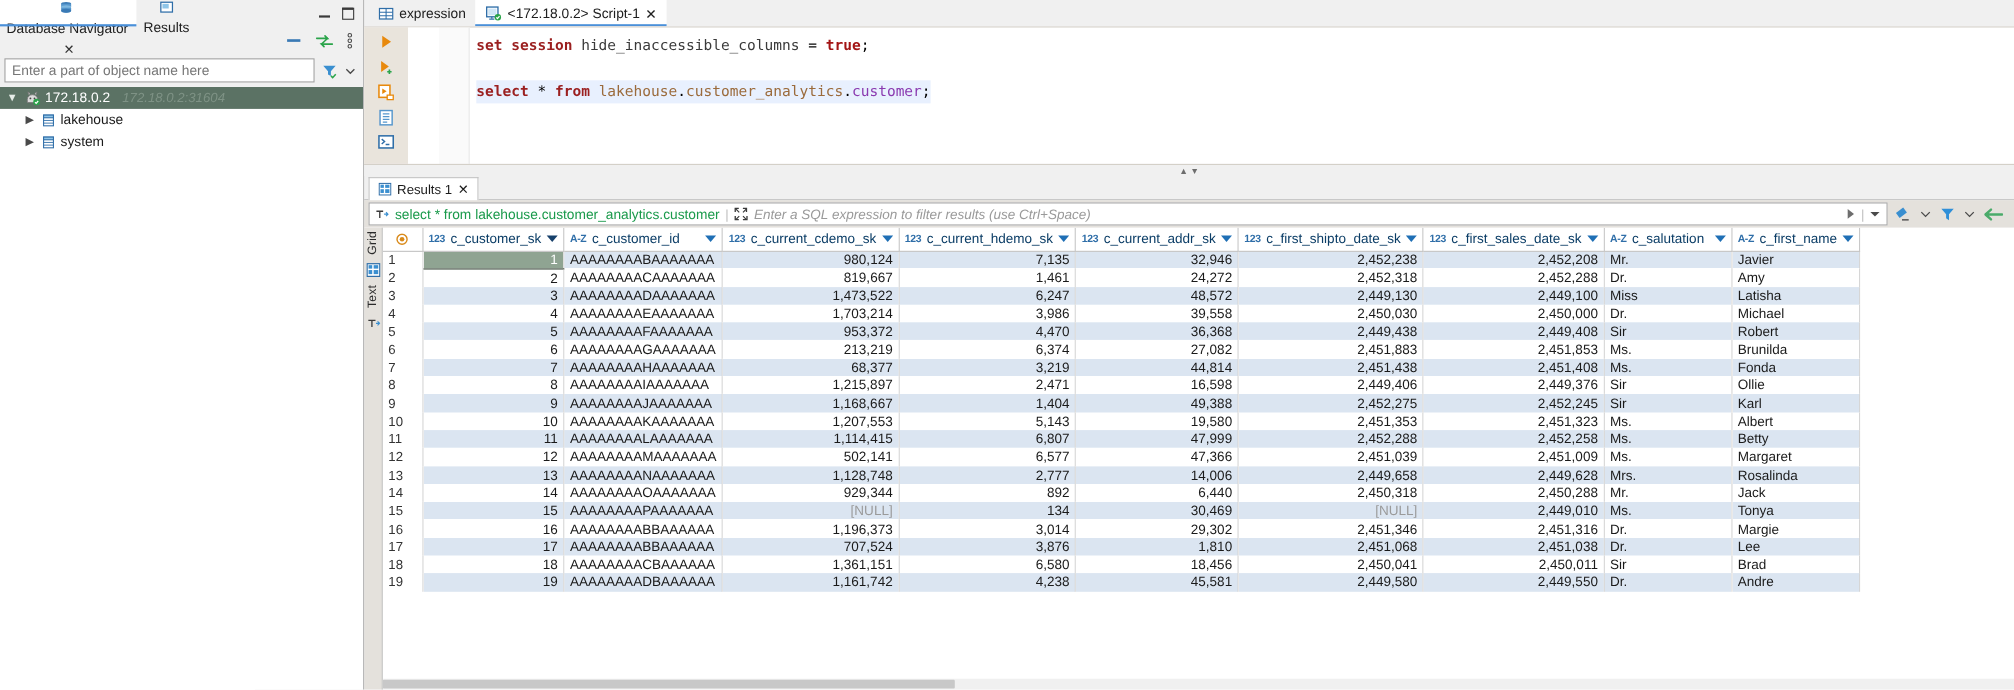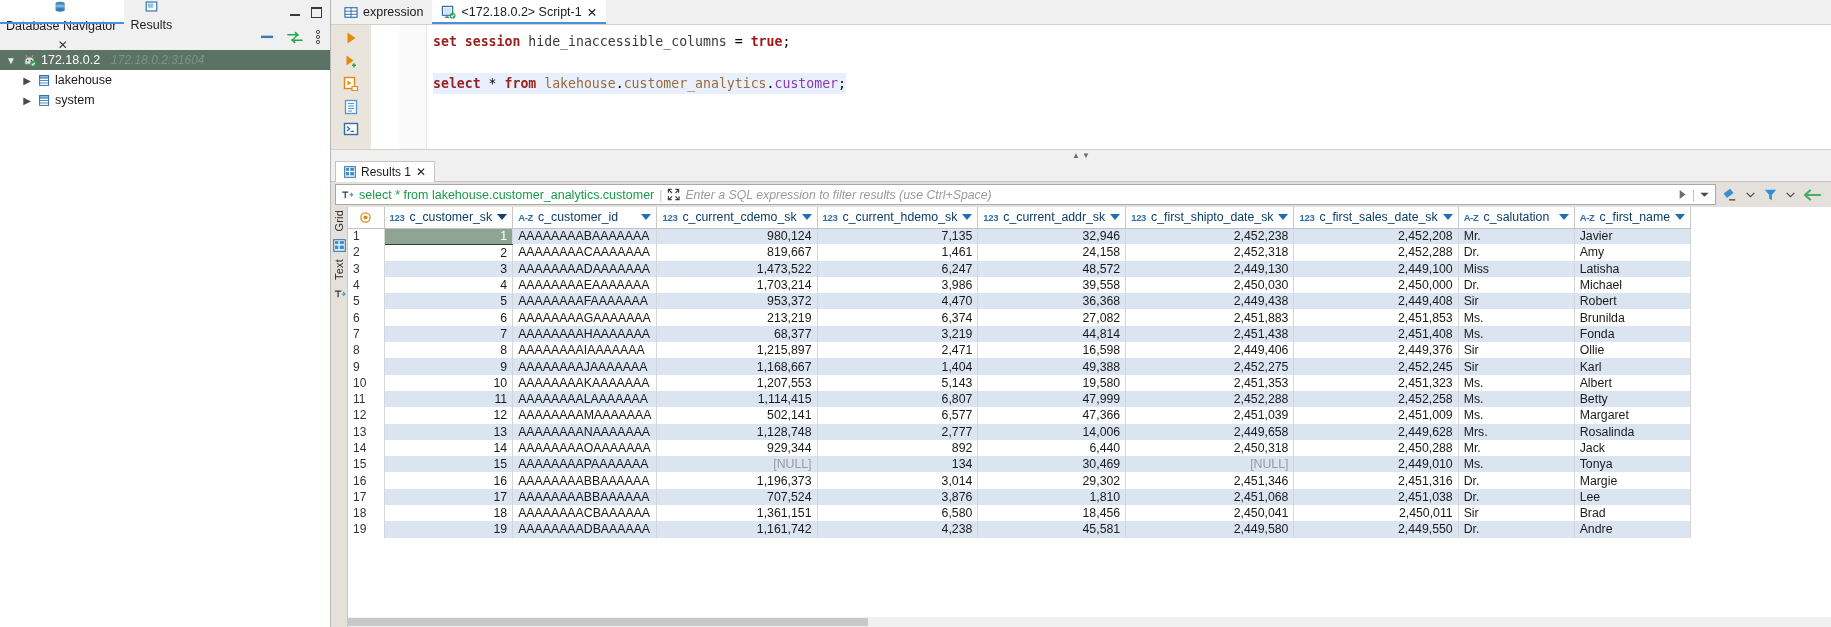--- a/index.html
+++ b/index.html
@@ -252,20 +252,34 @@
       </span>
       <span class="ic">
         <svg width="6" height="16" viewBox="0 0 6 16">
           <circle cx="3" cy="3" r="1.6" fill="none" stroke="#4a4a4a" stroke-width="1"></circle>
           <circle cx="3" cy="8" r="1.6" fill="none" stroke="#4a4a4a" stroke-width="1"></circle>
           <circle cx="3" cy="13" r="1.6" fill="none" stroke="#4a4a4a" stroke-width="1"></circle>
         </svg>
       </span>
     </div>
 
+    <div class="filter-row">
+      <div class="obj-input placeholder">Enter a part of object name here</div>
+      <span class="ic">
+        <svg width="15" height="15" viewBox="0 0 16 16">
+          <path d="M2 3h12l-4.6 5.2V13l-2.8-1.6V8.2z" fill="#3a8fd0"></path>
+          <path d="M9.5 12.8l1.6 1.7 3-3.4" stroke="#2aa44a" stroke-width="1.5" fill="none"></path>
+        </svg>
+      </span>
+      <span class="ic">
+        <svg width="11" height="11" viewBox="0 0 12 12">
+            <path d="M2 4.3l4 4 4-4" stroke="#4a4a4a" stroke-width="1.3" fill="none"></path>
+          </svg>
+      </span>
+    </div>
 
     <div class="tree">
       <div class="tree-row sel">
         <span class="twisty">▼</span>
         <span class="ic">
           <svg width="15" height="14" viewBox="0 0 16 15">
             <path d="M3 9c0-2.6 2.2-4.6 5-4.6S13 6.4 13 9v3H3z" fill="#dcdcdc" stroke="#777" stroke-width="0.8"></path>
             <path d="M4.5 4.6l-1-3 2.2 1.6M11.5 4.6l1-3-2.2 1.6" fill="#dcdcdc" stroke="#777" stroke-width="0.8"></path>
             <circle cx="6" cy="8" r="0.9" fill="#444"></circle>
               <circle cx="10" cy="8" r="0.9" fill="#444"></circle>
@@ -567,21 +581,21 @@
                 <td class="num" style="width: 159px;">2,452,208</td>
                 <td style="width: 116px;">Mr.</td>
                 <td style="width: 110px;">Javier</td>
               </tr>
               <tr>
                 <td class="rn">2</td>
                 <td class="num" style="width: 128px;">2</td>
                 <td style="width: 129px;">AAAAAAAACAAAAAAA</td>
                 <td class="num" style="width: 151px;">819,667</td>
                 <td class="num" style="width: 151px;">1,461</td>
-                <td class="num" style="width: 144px;">24,158</td>
+                <td class="num" style="width: 144px;">24,272</td>
                 <td class="num" style="width: 164px;">2,452,318</td>
                 <td class="num" style="width: 159px;">2,452,288</td>
                 <td style="width: 116px;">Dr.</td>
                 <td style="width: 110px;">Amy</td>
               </tr>
               <tr class="alt">
                 <td class="rn">3</td>
                 <td class="num" style="width: 128px;">3</td>
                 <td style="width: 129px;">AAAAAAAADAAAAAAA</td>
                 <td class="num" style="width: 151px;">1,473,522</td>

